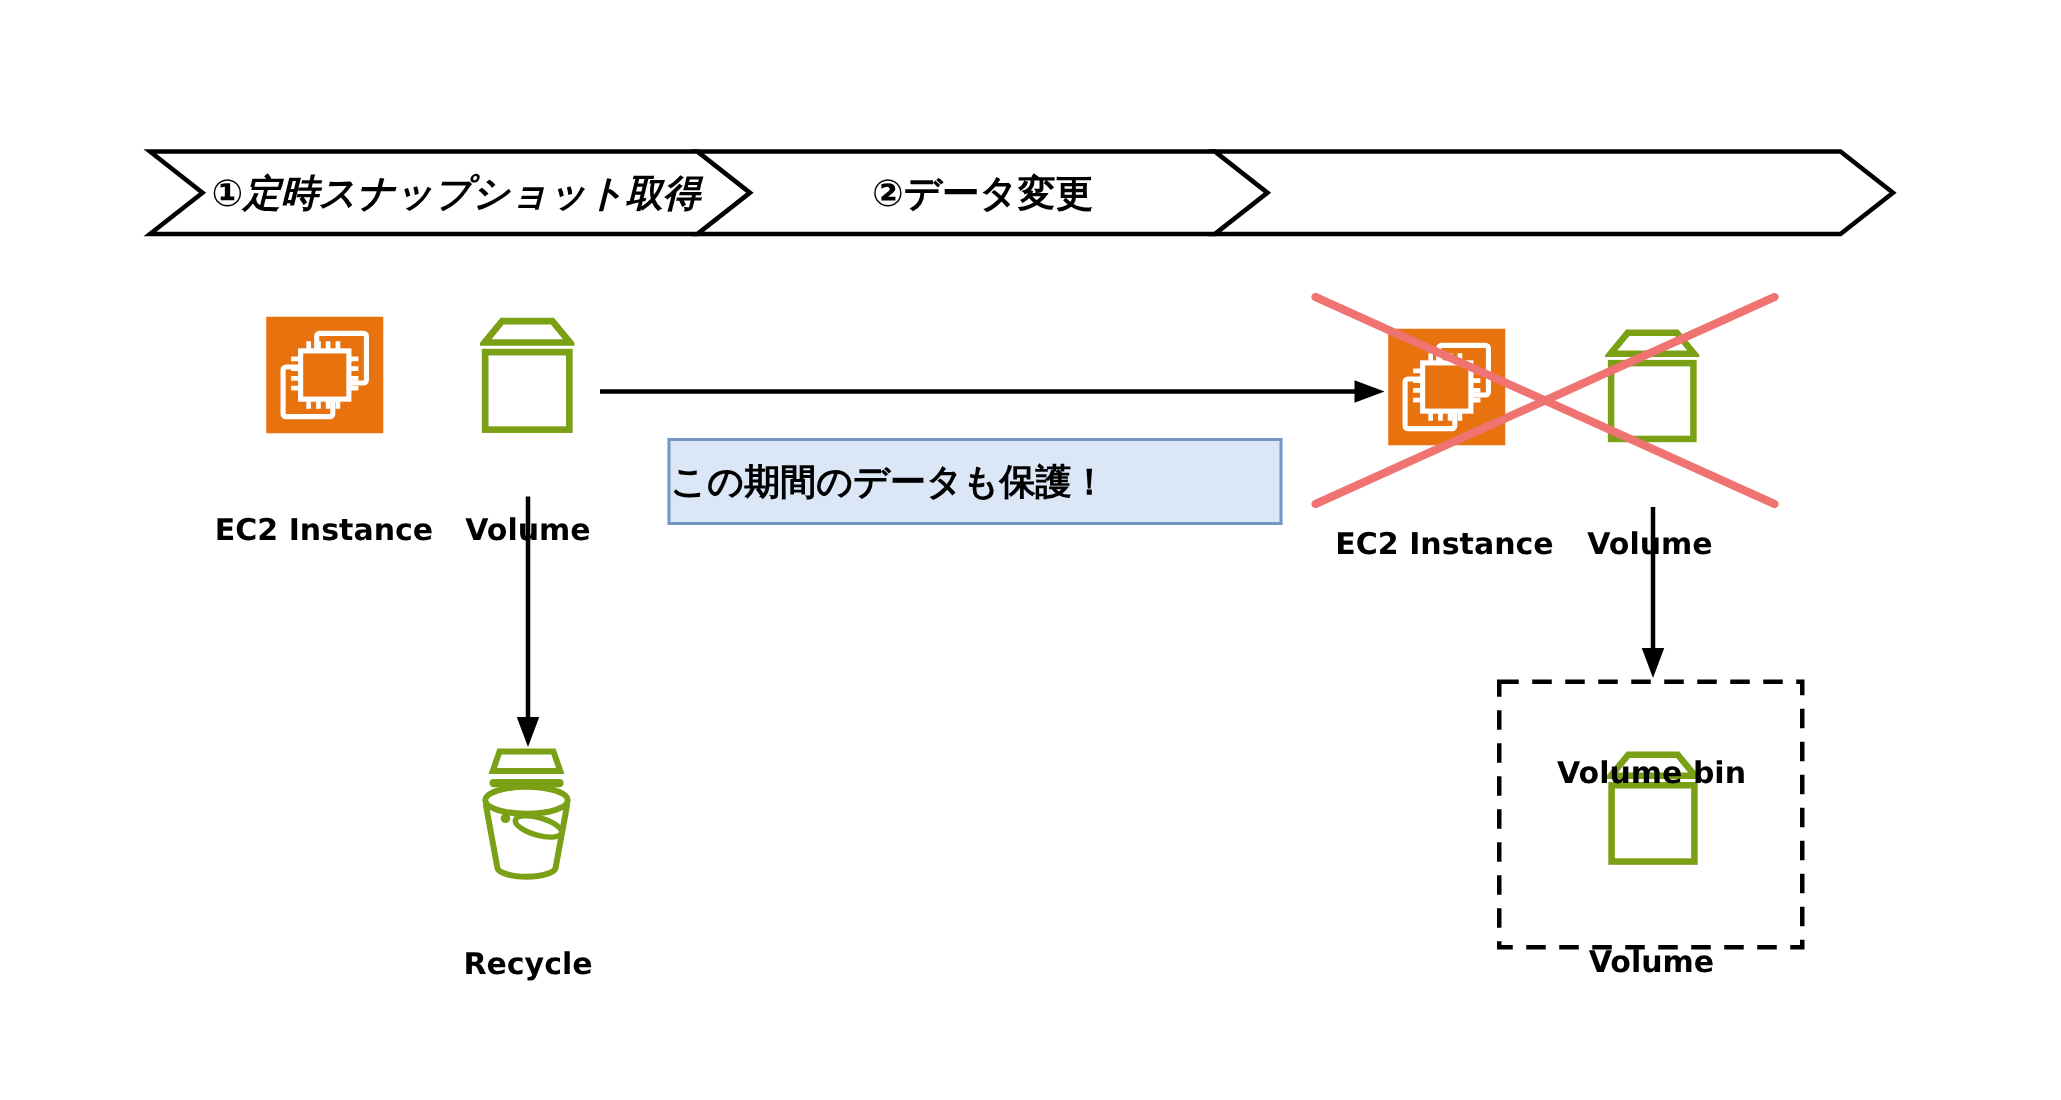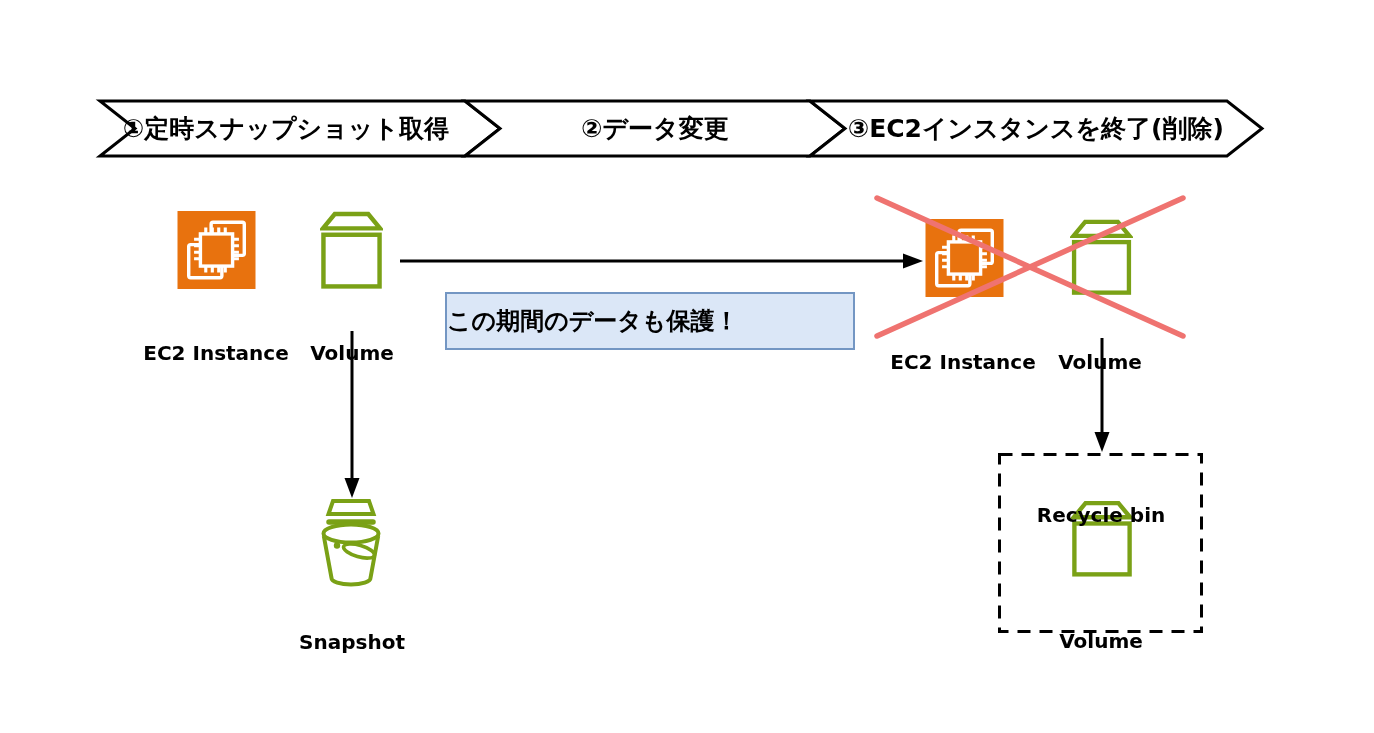--- a/index.html
+++ b/index.html
@@ -10,21 +10,21 @@
   .layer {
     position:absolute; left:0; top:0; width:1374px; height:733px;
     z-index:5; pointer-events:none;
   }
   .icon-box { position:absolute; z-index:1; }
   .label {
     position:absolute; z-index:10; font-weight:bold; color:#000;
     text-align:center; white-space:nowrap;
   }
   .banner-label { top:100px; height:57px; line-height:57px; font-size:25px; }
-  #banner-label-1 { left:121px;  width:330px; }
+  #banner-label-1 { left:139px;  width:330px;font-style:italic; }
   #banner-label-2 { left:500px;  width:310px; }
   #banner-label-3 { left:845px;  width:382px; }
   .node-label { font-size:20px;margin-top:44px; }
   #left-ec2-label      { left:116px;  top:297px; width:200px; }
   #left-volume-label   { left:272px;  top:297px; width:160px; }
   #right-ec2-label     { left:863px;  top:306px; width:200px; }
   #right-volume-label  { left:1020px; top:306px; width:160px; }
   #snapshot-label      { left:272px;  top:586px; width:160px; }
   #recycle-bin-title   { left:1000px; top:459px; width:202px; font-size:20px; }
   #recycle-volume-label{ left:1000px; top:585px; width:202px; }
@@ -127,25 +127,24 @@
     </g>
     <g>
       <line class="cross-line" x1="877" y1="198" x2="1183" y2="336"></line>
       <line class="cross-line" x1="1183" y1="198" x2="877" y2="336"></line>
     </g>
     <rect class="dash-rect" x="999.5" y="454.5" width="202" height="177"></rect>
   </svg>
 
   <div class="label banner-label" id="banner-label-1">①定時スナップショット取得</div>
   <div class="label banner-label" id="banner-label-2">②データ変更</div>
-  <div class="label banner-label" id="banner-label-3">③EC2インスタンスを終了(削除)</div>
 
   <div class="label node-label" id="left-ec2-label">EC2 Instance</div>
   <div class="label node-label" id="left-volume-label">Volume</div>
   <div class="label node-label" id="right-ec2-label">EC2 Instance</div>
   <div class="label node-label" id="right-volume-label">Volume</div>
-  <div class="label node-label" id="snapshot-label">Snapshot</div>
-  <div class="label node-label" id="recycle-bin-title">Recycle bin</div>
+  <div class="label node-label" id="snapshot-label">Recycle</div>
+  <div class="label node-label" id="recycle-bin-title">Volume bin</div>
   <div class="label node-label" id="recycle-volume-label">Volume</div>
 
   <div id="callout-box">この期間のデータも保護！</div>
 
 </div>
 
 </body></html>

